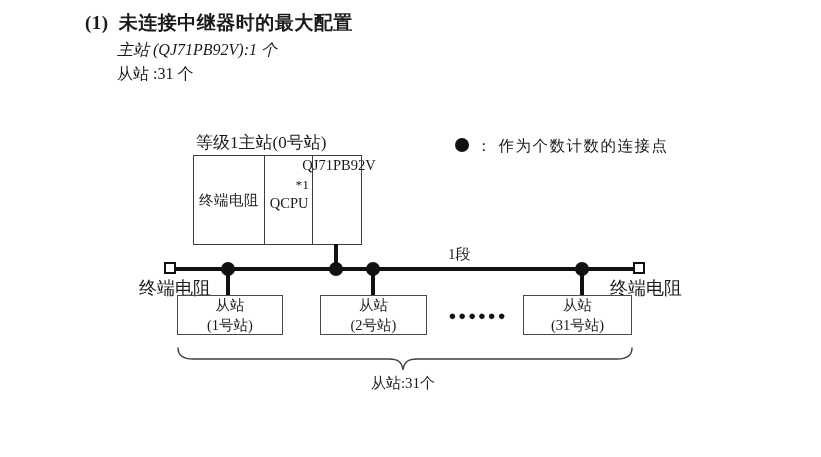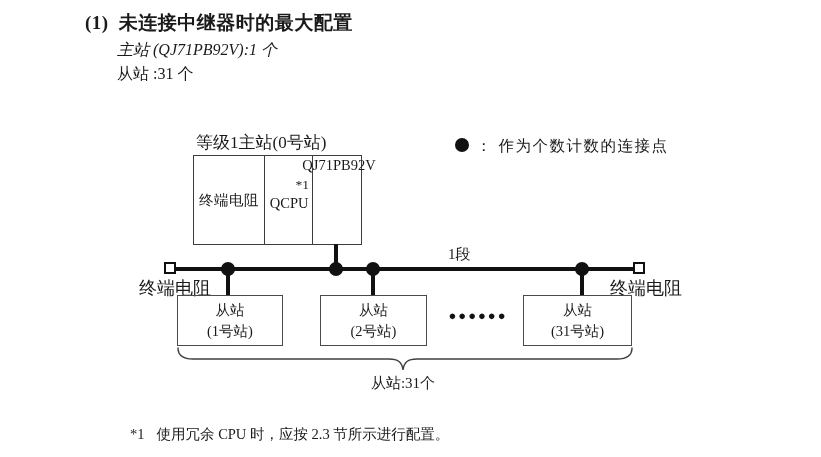--- a/index.html
+++ b/index.html
@@ -65,21 +65,21 @@
   .dot-s31 { left: 575px; }
   .terminator { top: 262px; width: 12px; height: 12px; background: #ffffff; border: 2px solid #111; }
   .term-left { left: 164px; }
   .term-right { left: 633px; }
   .term-label { font-size: 18px; white-space: nowrap; }
   .term-label-left { top: 276px; left: 139px; }
   .term-label-right { top: 276px; left: 610px; }
 
   
   .slave-box {
-    top: 295px; height: 51px;
+    top: 295px; height: 40px;
     border: 1.5px solid #4a4a4a;
     display: flex; flex-direction: column; align-items: center; justify-content: center;
     font-size: 14.5px; line-height: 1.4; text-align: left;
   }
   .slave-1 { left: 177px; width: 106px; }
   .slave-2 { left: 320px; width: 107px; }
   .slave-31 { left: 523px; width: 109px; }
 
   .ellipsis { top: 308px; left: 446px; width: 64px; font-size: 13px; letter-spacing: 2px; color: #111; text-align: center; white-space: nowrap; }
 
@@ -146,17 +146,14 @@
   <div class="abs slave-box slave-31">
     <span>从站</span>
     <span>(31号站)</span>
   </div>
 
   <svg class="abs brace-svg" width="470" height="30" viewBox="0 0 470 30">
     <path d="M 8 2 C 8 10, 13 13, 23 13 L 219 13 C 228 13, 232 16, 233 24 C 234 16, 238 13, 247 13 L 447 13 C 457 13, 462 10, 462 2" fill="none" stroke="#3f3f3f" stroke-width="1.4" stroke-linecap="round"></path>
   </svg>
   <div class="abs brace-label">从站:31个</div>
 
-  <div class="abs footnote">
-    <span class="fn-marker">*1</span><span>使用冗余 CPU 时，应按 2.3 节所示进行配置。</span>
-  </div>
 
 </div>
 
 </body></html>

